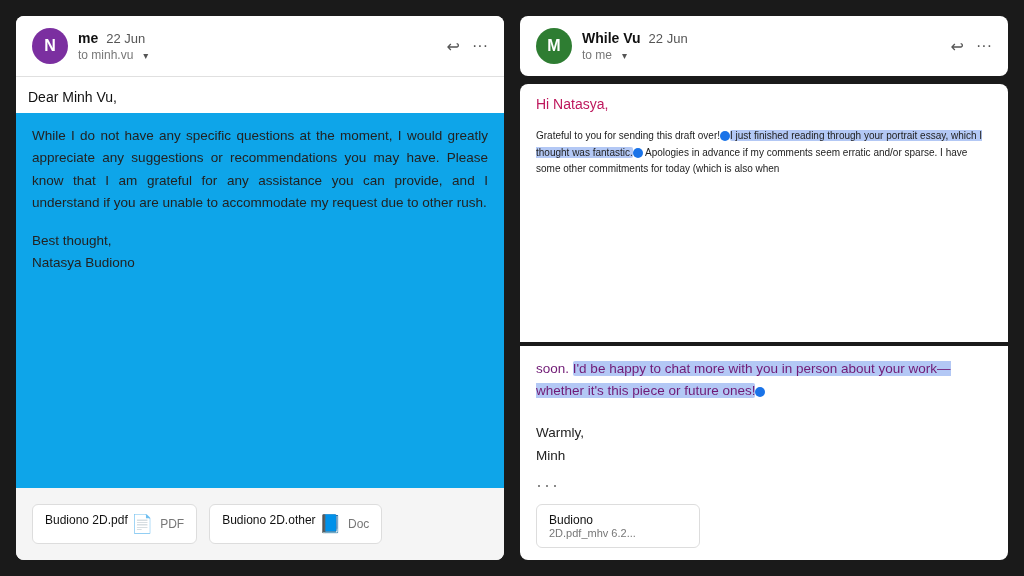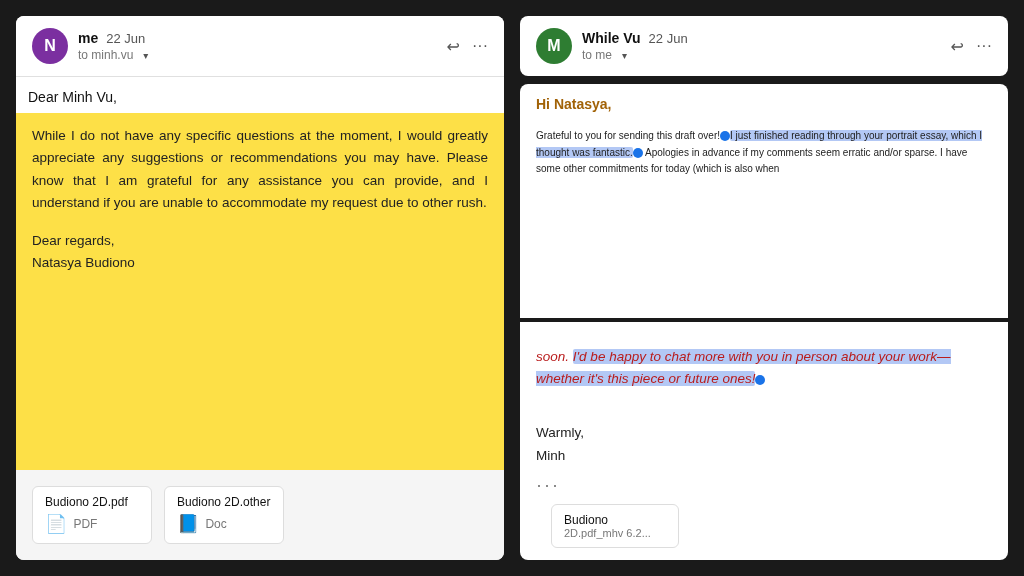--- a/index.html
+++ b/index.html
@@ -110,42 +110,42 @@
       color: #111;
     }
 
     .email-body {
       padding: 12px 16px;
       font-size: 13.5px;
       color: #222;
       line-height: 1.65;
       text-align: justify;
       flex: 1;
-      background: #fde047;
+      background: #0ea5e9;
     }
 
     .email-signature {
       margin-top: 16px;
     }
 
     .attachments {
       display: flex;
       gap: 12px;
       padding: 16px;
       background: #f5f5f5;
     }
 
     .attachment-card {
       border: 1px solid #ddd;
       border-radius: 6px;
       padding: 8px 12px;
       background: #fff;
       min-width: 120px;
       display: flex;
-      flex-direction: column;
+      flex-direction: row;
       gap: 4px;
     }
 
     .attachment-name {
       font-size: 12px;
       color: #111;
       font-weight: 500;
     }
 
     .attachment-type-line {
@@ -213,48 +213,47 @@
       border-radius: 50%;
       vertical-align: middle;
     }
 
     .body-divider {
       height: 4px;
       background: #1a1a1a;
     }
 
     .body-content-2 {
-      padding: 24px 16px;
+      padding: 12px 16px;
       font-size: 13.5px;
-      color: #b91c1c;
+      color: #701a75;
       line-height: 1.65;
-      font-style: italic;
     }
 
     .warmly-section {
       padding: 8px 16px 4px 16px;
       font-size: 13.5px;
       color: #222;
       line-height: 1.65;
     }
 
     .ellipsis-row {
       padding: 4px 16px 8px 16px;
       font-size: 18px;
       color: #777;
       letter-spacing: 2px;
     }
 
     .attachment-card-small {
-      margin: 0 16px 12px 31px;
+      margin: 0 16px 12px 16px;
       border: 1px solid #ddd;
       border-radius: 6px;
       padding: 8px 12px;
       background: #fff;
-      width: 128px;
+      width: 164px;
     }
 
     .attachment-card-small .att-name {
       font-size: 12px;
       color: #111;
       font-weight: 500;
     }
 
     .attachment-card-small .att-sub {
       font-size: 11px;
@@ -284,21 +283,21 @@
       <span class="reply-icon">↩</span>
       <span class="more-icon">···</span>
     </div>
   </div>
 
   <div class="email-greeting">Dear Minh Vu,</div>
 
   <div class="email-body">
     <p>While I do not have any specific questions at the moment, I would greatly appreciate any suggestions or recommendations you may have. Please know that I am grateful for any assistance you can provide, and I understand if you are unable to accommodate my request due to other rush.</p>
     <p class="email-signature">
-      <span>Dear regards,</span><br>
+      <span>Best thought,</span><br>
       <span>Natasya Budiono</span>
     </p>
   </div>
 
   <div class="attachments">
     <div class="attachment-card">
       <span class="attachment-name">Budiono 2D.pdf</span>
       <div class="attachment-type-line">
         <span class="attachment-icon" style="color:#e53935;">📄</span>
         <span class="attachment-type">PDF</span>
@@ -331,21 +330,21 @@
       </div>
     </div>
     <div class="header-actions">
       <span class="reply-icon">↩</span>
       <span class="more-icon">···</span>
     </div>
   </div>
 
   <div class="right-body">
 
-    <div style="padding:12px 12px 4px 16px; font-size:14px; color:#a16207;font-weight:bold;">Hi Natasya,</div>
+    <div style="padding:12px 12px 4px 16px; font-size:14px; color:#be185d;">Hi Natasya,</div>
 
     <div class="body-content">
       <span>Grateful to you for sending this draft over!</span><span class="selection-dot"></span><span class="highlight">I just finished reading through your portrait essay, which I thought was fantastic.</span><span class="selection-dot"></span><span> Apologies in advance if my comments seem erratic and/or sparse. I have some other commitments for today (which is also when</span>
     </div>
 
     <div class="body-divider"></div>
 
     <div class="body-content-2">
       <span>soon. </span><span class="highlight">I'd be happy to chat more with you in person about your work—whether it's this piece or future ones!</span><span class="selection-dot"></span>
     </div>

